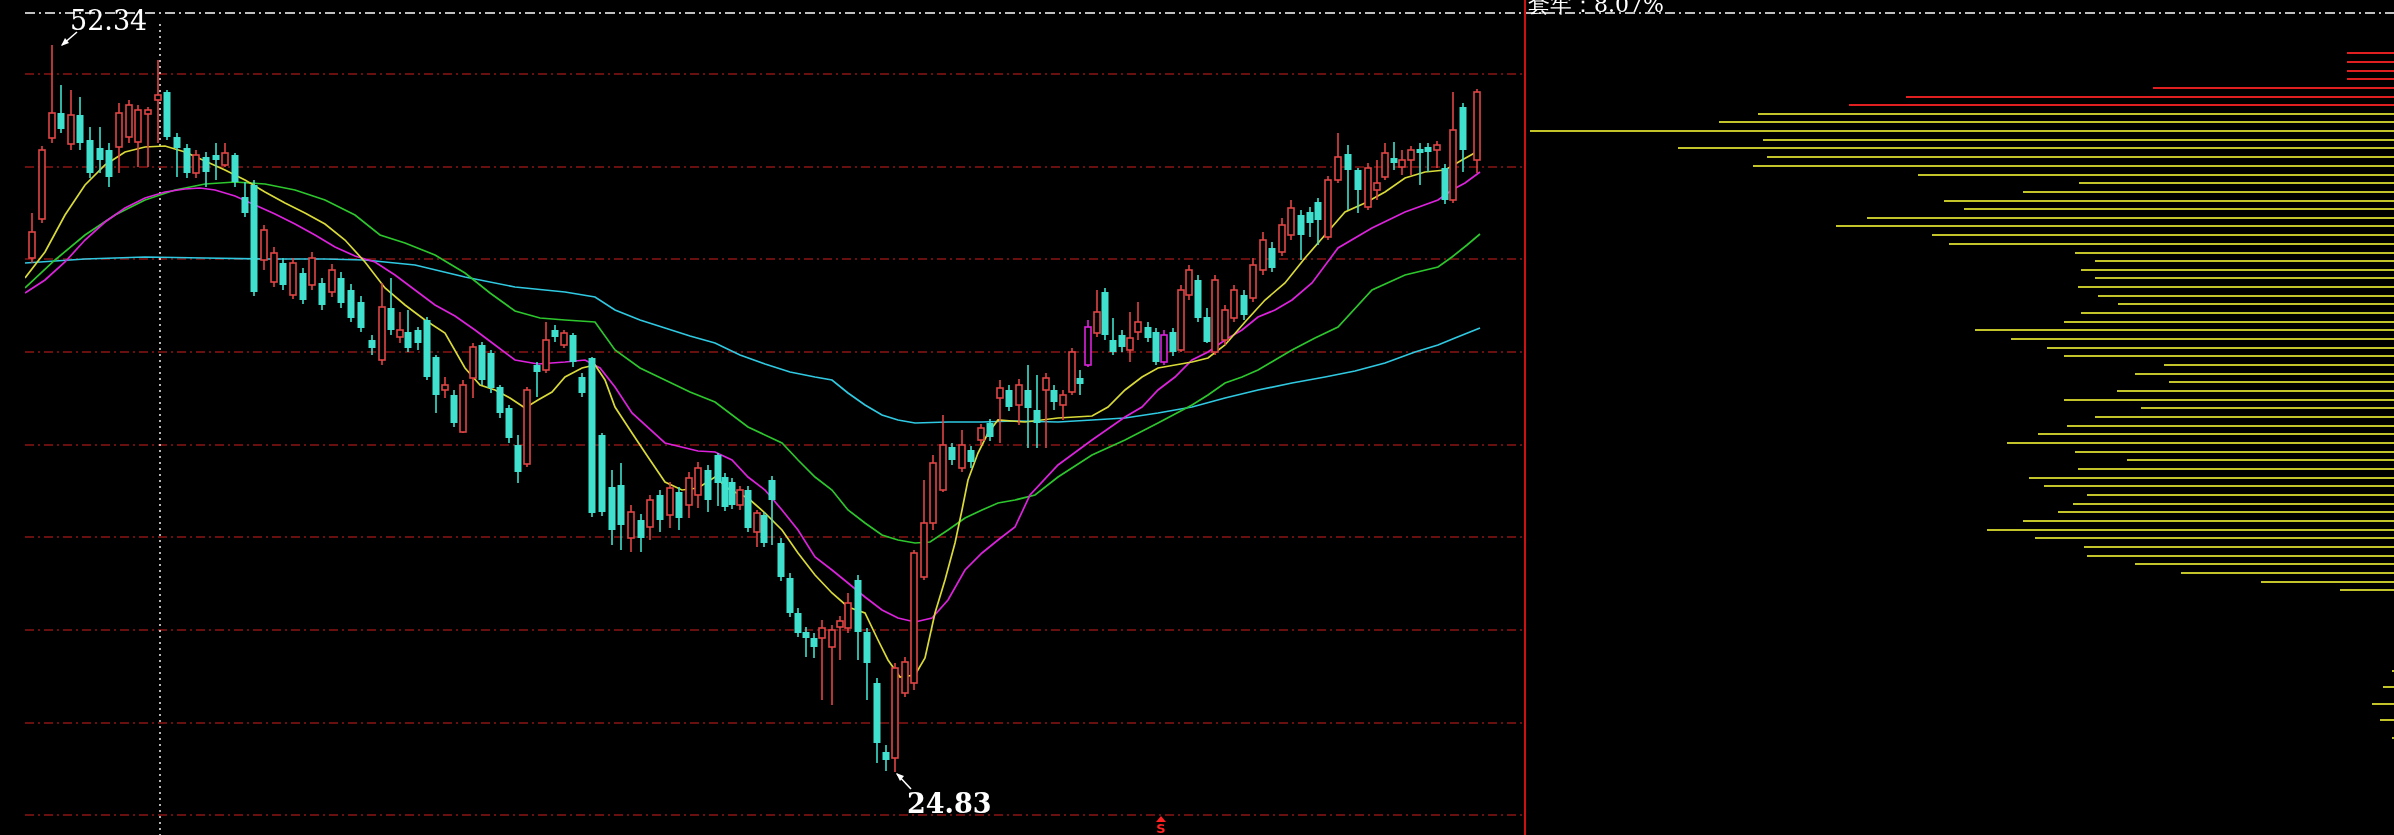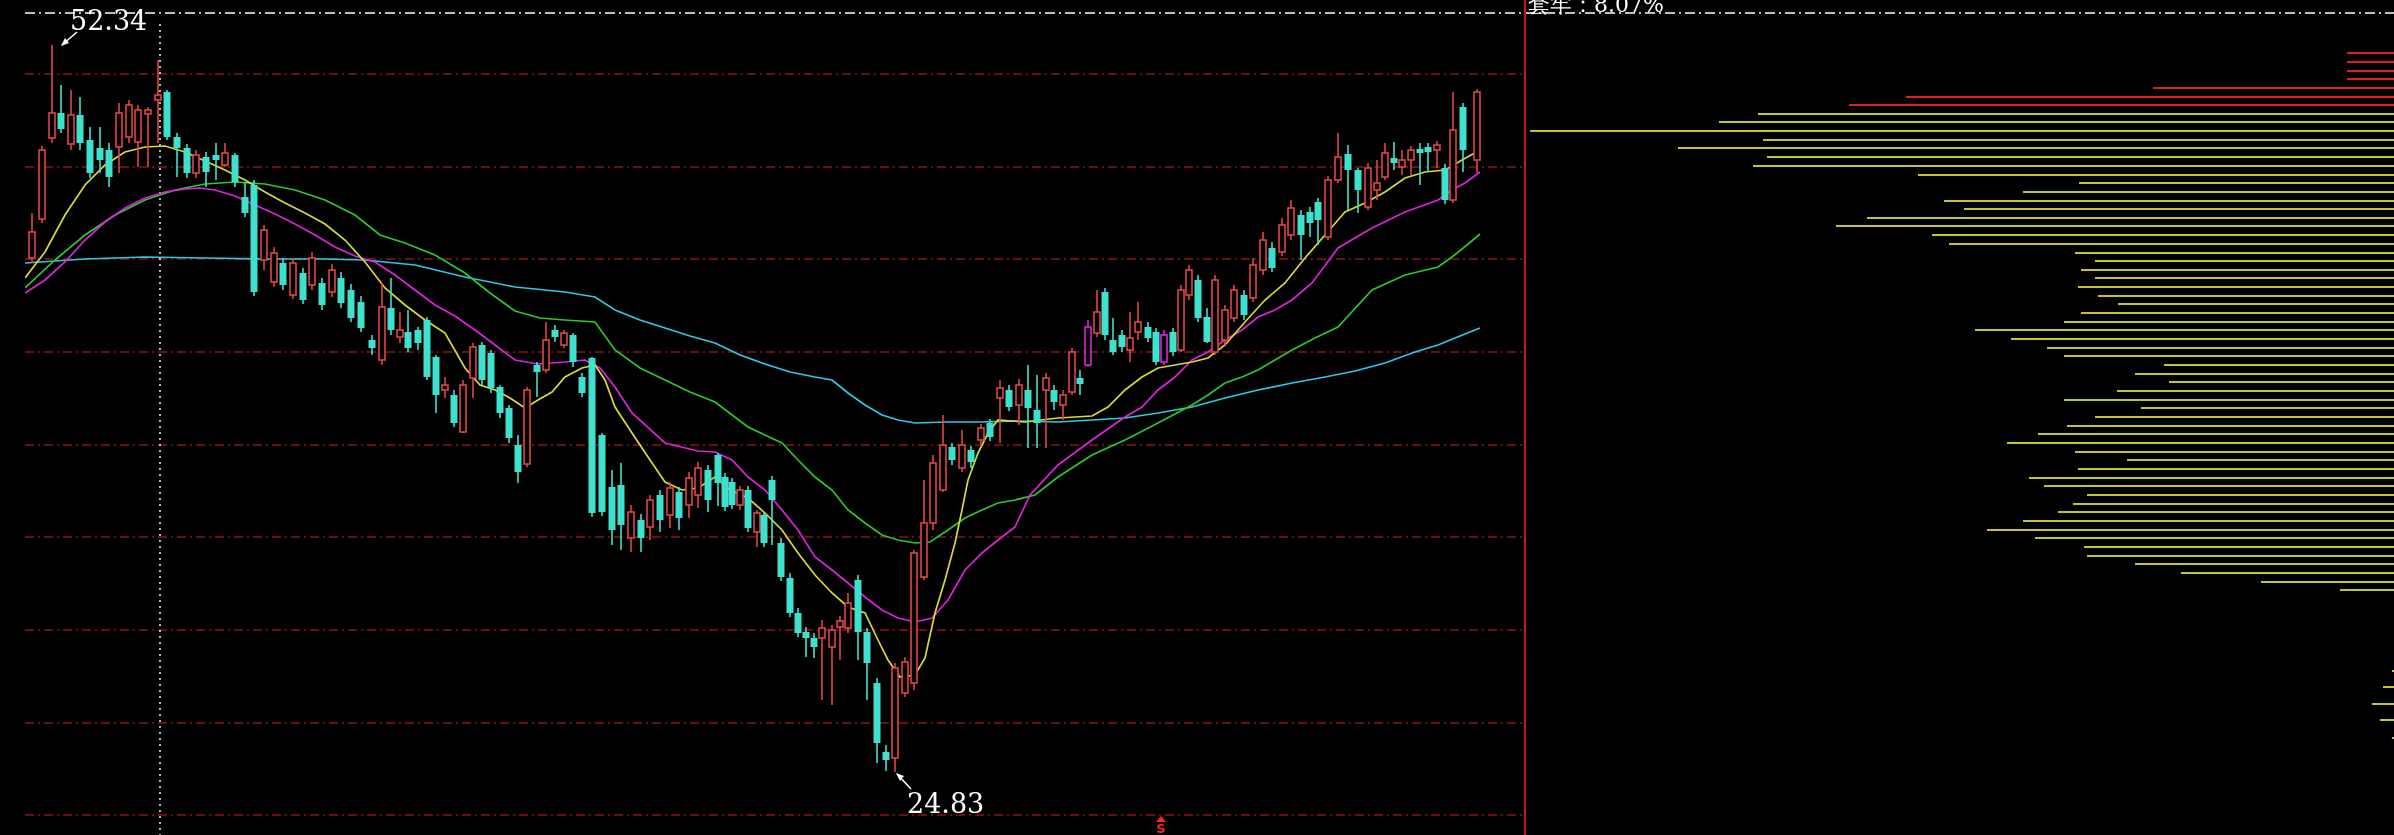--- a/index.html
+++ b/index.html
@@ -2,21 +2,21 @@
 <html><head>
 <meta charset="utf-8">
 <style>
   html,body{margin:0;padding:0;background:#000;}
   .screen{position:relative;width:2394px;height:835px;background:#000;overflow:hidden;
           font-family:"DejaVu Serif", serif;margin-left:25px;}
   .screen svg{position:absolute;left:0;top:0;}
   .float-label{position:absolute;color:#fff;white-space:nowrap;line-height:1;
                font-family:"DejaVu Serif", serif;}
   #high-label{left:45px;top:7px;font-size:27px;}
-  #low-label{left:882px;top:790px;font-size:27px;}
+  #low-label{left:882px;top:790px;font-size:27px;font-weight:bold;}
   #trapped-label{left:1503px;top:-6px;font-size:22px;}
   #s-marker{left:1124px;top:816px;font-size:13px;color:#ff2222;font-weight:bold;
             text-align:center;width:24px;font-family:"DejaVu Sans", sans-serif;}
   #s-marker .tri{display:block;margin:0 auto 0 auto;width:0;height:0;
       border-left:5px solid transparent;border-right:5px solid transparent;
       border-bottom:6px solid #ff2222;}
 </style>
 </head>
 <body>
 

